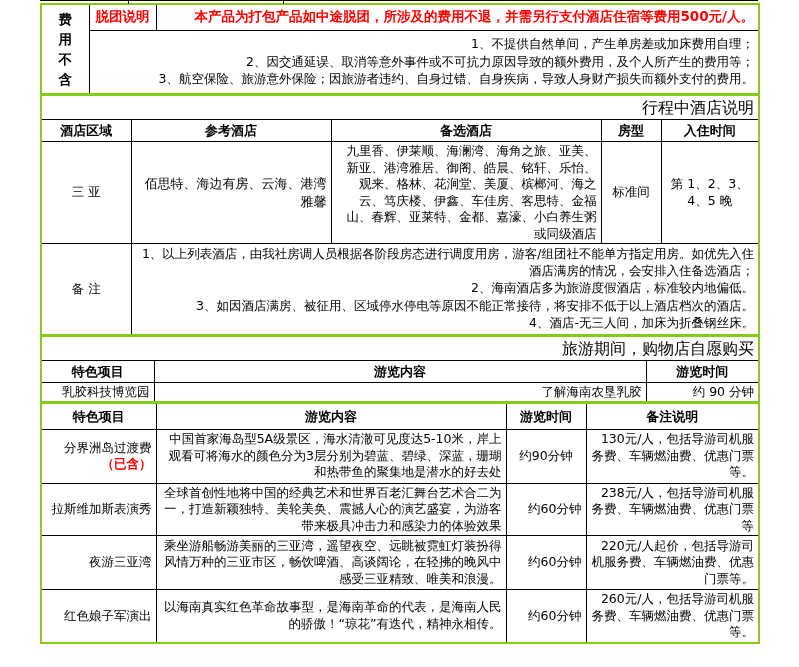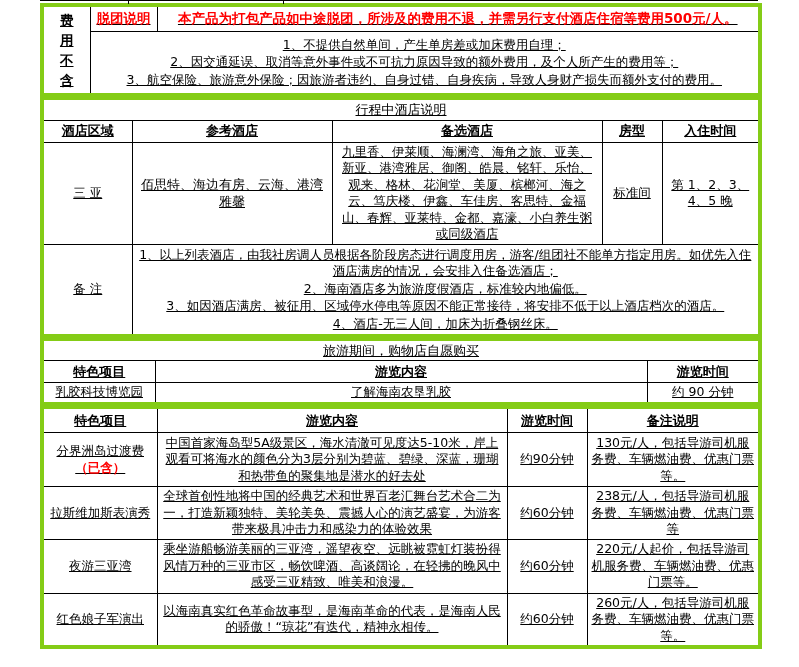--- a/index.html
+++ b/index.html
@@ -1,32 +1,32 @@
 <!DOCTYPE html>
 <html><head>
 <meta charset="utf-8">
 <style>
   html,body{margin:0;padding:0;background:#fff;color:#000;
     font-family:"DejaVu Sans","Liberation Sans",sans-serif;}
   .doc{margin-left:40px;width:718px;padding-top:0;}
   .remnant{height:3px;border-top:1px solid #000;position:relative;}
   .remnant .tick{position:absolute;top:0;width:1px;height:3px;background:#000;}
   table{border-collapse:collapse;table-layout:fixed;width:718px;margin-top:-1px;
-    border:4px solid #84cc16;text-decoration:underline;}
+    border:2px solid #84cc16;}
   td{border:1px solid #000;padding:1px 4px;font-size:12.5px;line-height:1.32;
     vertical-align:middle;overflow:hidden;word-break:break-all;}
   .hdr{font-weight:bold;font-size:13px;text-align:center;}
   .center{text-align:center;margin-top:21px;}
-  .left{text-align:center;}
+  .left{text-align:right;}
   .red{color:#ff0000;}
   .bold{font-weight:bold;}
   .banner{font-weight:bold;font-size:13.5px;color:#ff0000;}
   .feelabel div{width:16px;margin:0 auto;font-weight:bold;font-size:13.5px;
     line-height:1.5;word-break:break-all;text-align:center;}
-  .title-row{text-align:center;font-size:13px;}
+  .title-row{text-align:right;font-size:16px;}
   .list div{margin:1px 0;}
 </style>
 </head>
 <body>
 
 <div class="doc">
 
   <div class="remnant">
     <span class="tick" style="left:88px"></span>
     <span class="tick" style="left:243px"></span>

